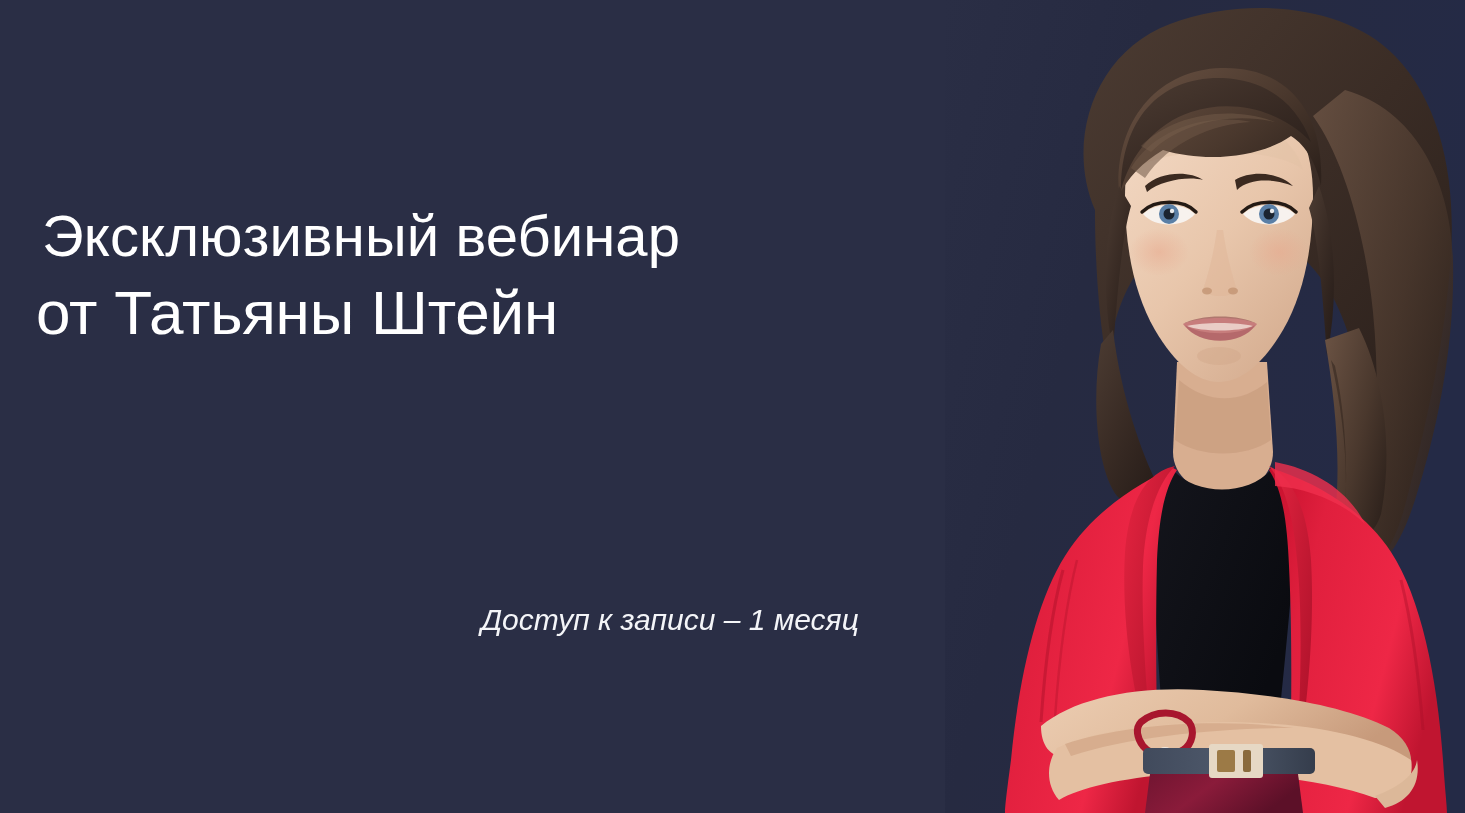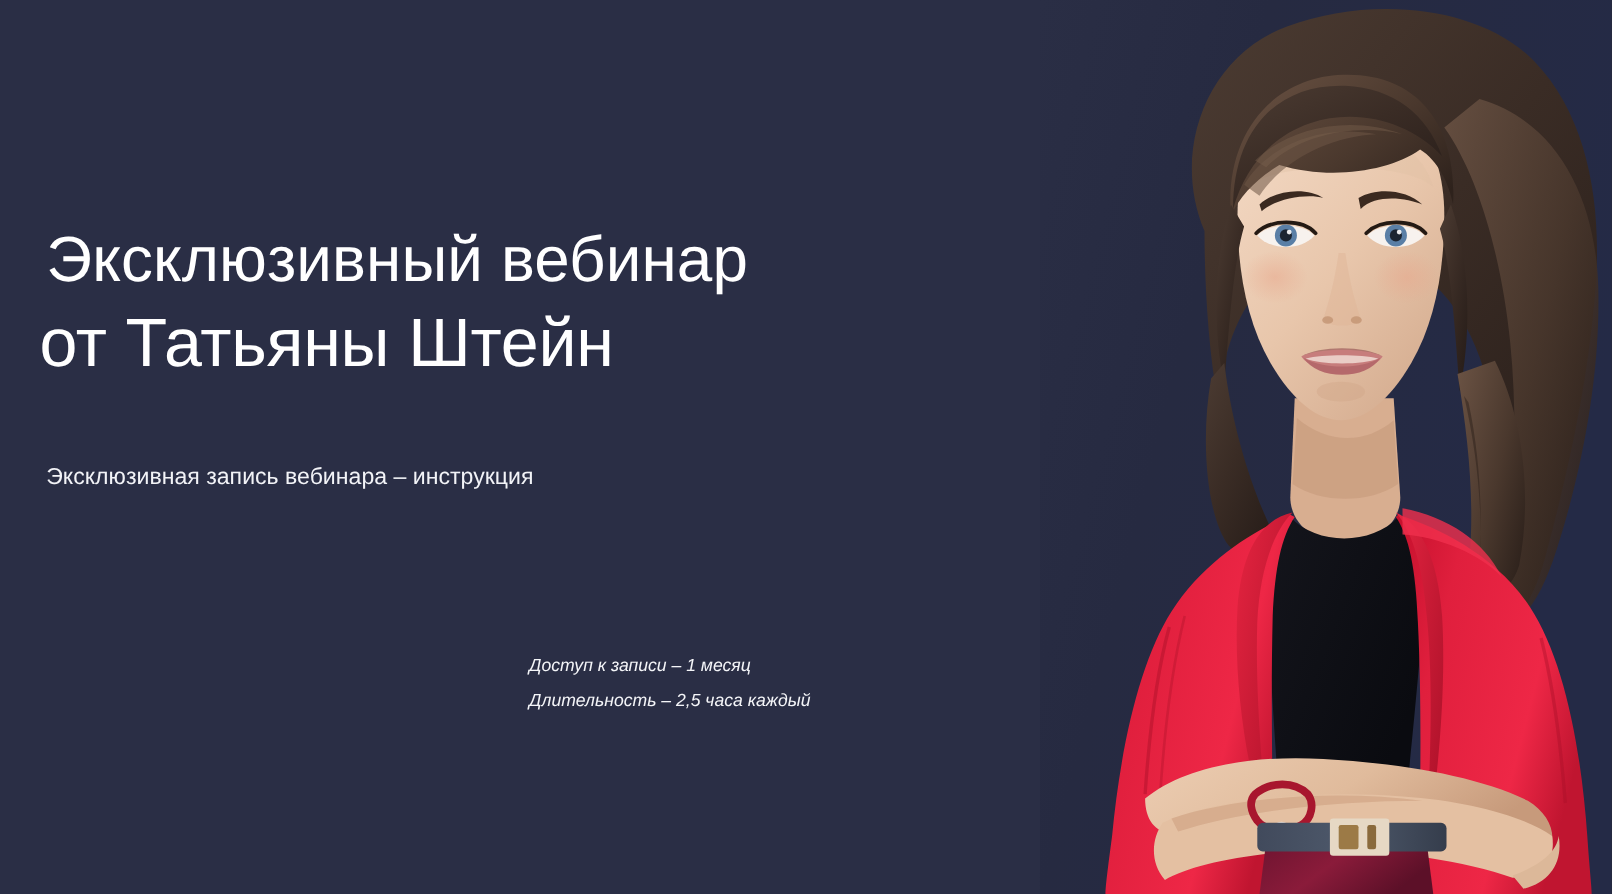--- a/index.html
+++ b/index.html
@@ -83,21 +83,21 @@
     width: 520px;
     height: 145px;
   }
 
   
   .details {
     position: absolute;
     left: 481px;
     top: 590px;
     width: 440px;
-    font-size: 16px;
+    font-size: 30px;
     font-style: italic;
     font-weight: 400;
     color: #f4f5f8;
     line-height: 2.0;
   }
   .details span { display: block; white-space: nowrap; }
 </style>
 </head>
 <body>
 
@@ -340,27 +340,25 @@
   </div>
 
   <div class="content">
 
     <h1 class="headline">
       <span class="headline-l1">Эксклюзивный вебинар</span>
       <span class="headline-l2">от Татьяны Штейн</span>
     </h1>
 
     <p class="subcopy">
-      <span>Эксклюзивная запись вебинара – инструкция</span>
     </p>
 
     <div class="cta">
       
       
     </div>
 
     <div class="details">
       <span>Доступ к записи – 1 месяц</span>
-      <span>Длительность – 2,5 часа каждый</span>
     </div>
 
   </div>
 </div>
 
 </body></html>

